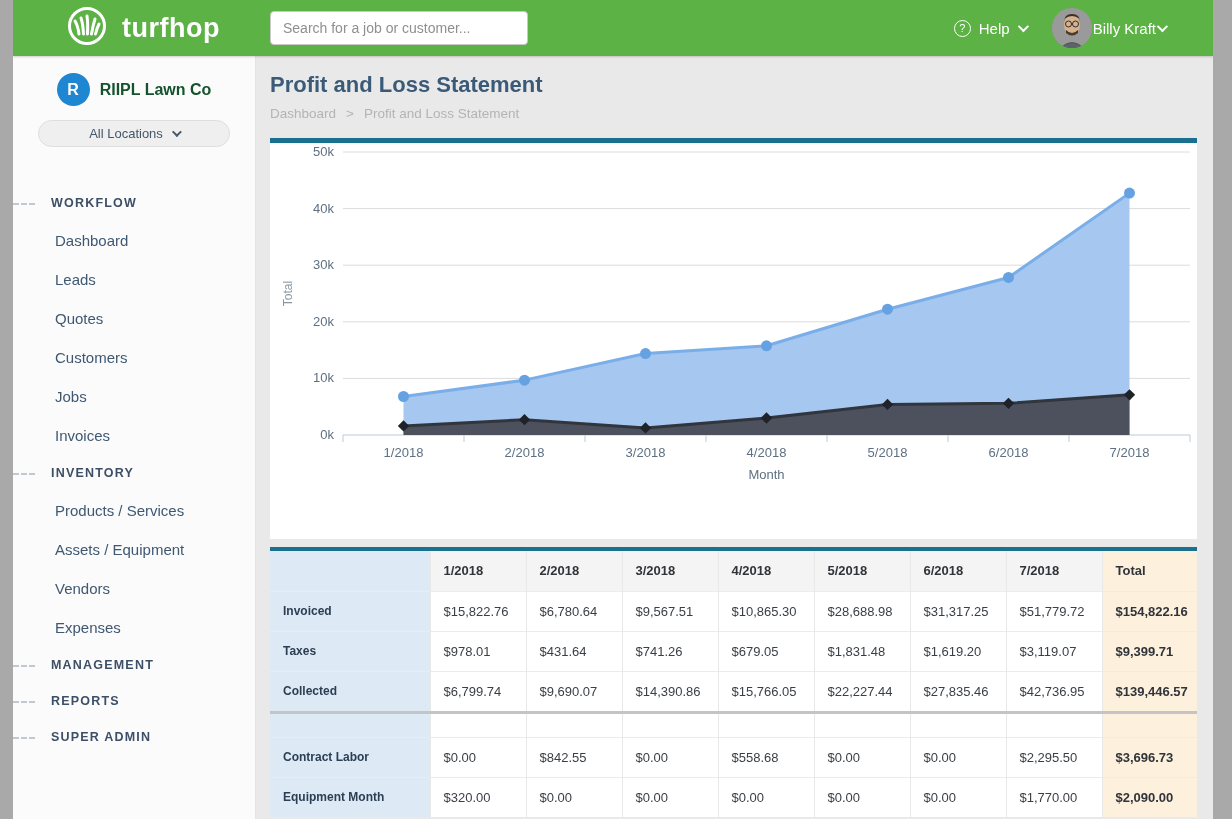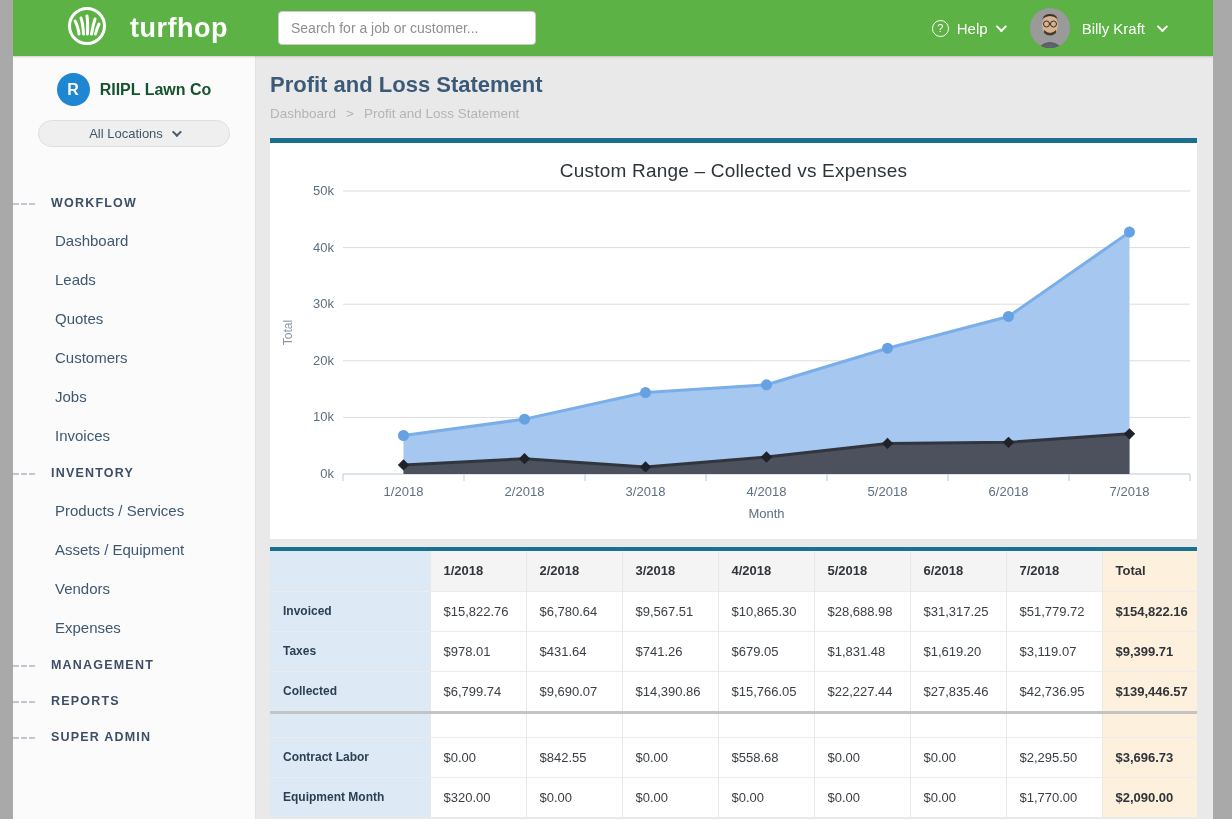--- a/index.html
+++ b/index.html
@@ -13,39 +13,39 @@
   .edge-strip { position:absolute; top:0; height:819px; background:#a9a9a9; z-index:60; }
   .edge-strip.left { left:0; width:13px; }
   .edge-strip.right { right:0; width:19px; }
 
   
   .topbar {
     position:absolute; left:13px; top:0; width:1200px; height:56px;
     background:#5cb244; display:flex; align-items:center; z-index:20;
     box-shadow:0 1px 2px rgba(0,0,0,.18);
   }
-  .brand { display:flex; align-items:center; gap:21px; margin-left:52px; cursor:pointer; }
+  .brand { display:flex; align-items:center; gap:13px; margin-left:52px; cursor:pointer; }
   .brand-name { color:#fff; font-size:27px; font-weight:600; letter-spacing:.5px; }
   .search-wrap { margin-left:50px; }
   .search-input {
     width:258px; height:34px; border:1px solid #c9c9c9; border-radius:4px;
     padding:0 12px; font-size:14px; color:#444; outline:none;
     font-family:"Liberation Sans", sans-serif;
   }
   .search-input::placeholder { color:#8f8f8f; }
   .topbar-right { margin-left:auto; display:flex; align-items:center; gap:26px; margin-right:48px; }
   .help { display:flex; align-items:center; gap:8px; color:#fff; font-size:15px; cursor:pointer; }
   .help-badge {
     width:17px; height:17px; border:1.5px solid #fff; border-radius:50%;
     display:flex; align-items:center; justify-content:center; font-size:11px; color:#fff;
   }
   .chev { display:inline-block; width:8px; height:8px; border-right:2px solid #fff;
     border-bottom:2px solid #fff; transform:rotate(45deg) translateY(-2px); }
   .chev.dark { border-color:#49586d; width:7px; height:7px; }
-  .user { display:flex; align-items:center; gap:12px; cursor:pointer; }
+  .user { display:flex; align-items:center; gap:1px; cursor:pointer; }
   .avatar { width:40px; height:40px; border-radius:50%; overflow:hidden; background:#8f8f8f; }
   .user-name { color:#fff; font-size:15px; }
 
   
   .sidebar {
     position:absolute; left:13px; top:56px; width:243px; height:763px;
     background:#fbfbfb; border-right:1px solid #e3e3e3; z-index:10;
   }
   .company { display:flex; align-items:center; justify-content:center; gap:10px; padding-top:17px; }
   .company-logo {
@@ -186,21 +186,20 @@
     <h1 class="page-title">Profit and Loss Statement</h1>
     <div class="breadcrumb">
       <span class="crumb">Dashboard</span>
       <span>&gt;</span>
       <span>Profit and Loss Statement</span>
     </div>
     <button class="btn-change-year">Change Year</button>
   </div>
 
   <section class="card chart-card">
-    <div class="chart-title">Custom Range – Collected vs Expenses</div>
     <svg id="pl-chart" class="chart-svg" width="927" height="345">
         <text x="64" y="294" text-anchor="end" font-size="13" fill="#5e7081">0k</text>
         <line x1="73" y1="233.4" x2="920" y2="233.4" stroke="#dcdcdc" stroke-width="1"></line>
         <text x="64" y="237.4" text-anchor="end" font-size="13" fill="#5e7081">10k</text>
         <line x1="73" y1="176.8" x2="920" y2="176.8" stroke="#dcdcdc" stroke-width="1"></line>
         <text x="64" y="180.8" text-anchor="end" font-size="13" fill="#5e7081">20k</text>
         <line x1="73" y1="120.20000000000002" x2="920" y2="120.20000000000002" stroke="#dcdcdc" stroke-width="1"></line>
         <text x="64" y="124.20000000000002" text-anchor="end" font-size="13" fill="#5e7081">30k</text>
         <line x1="73" y1="63.599999999999994" x2="920" y2="63.599999999999994" stroke="#dcdcdc" stroke-width="1"></line>
         <text x="64" y="67.6" text-anchor="end" font-size="13" fill="#5e7081">40k</text>

